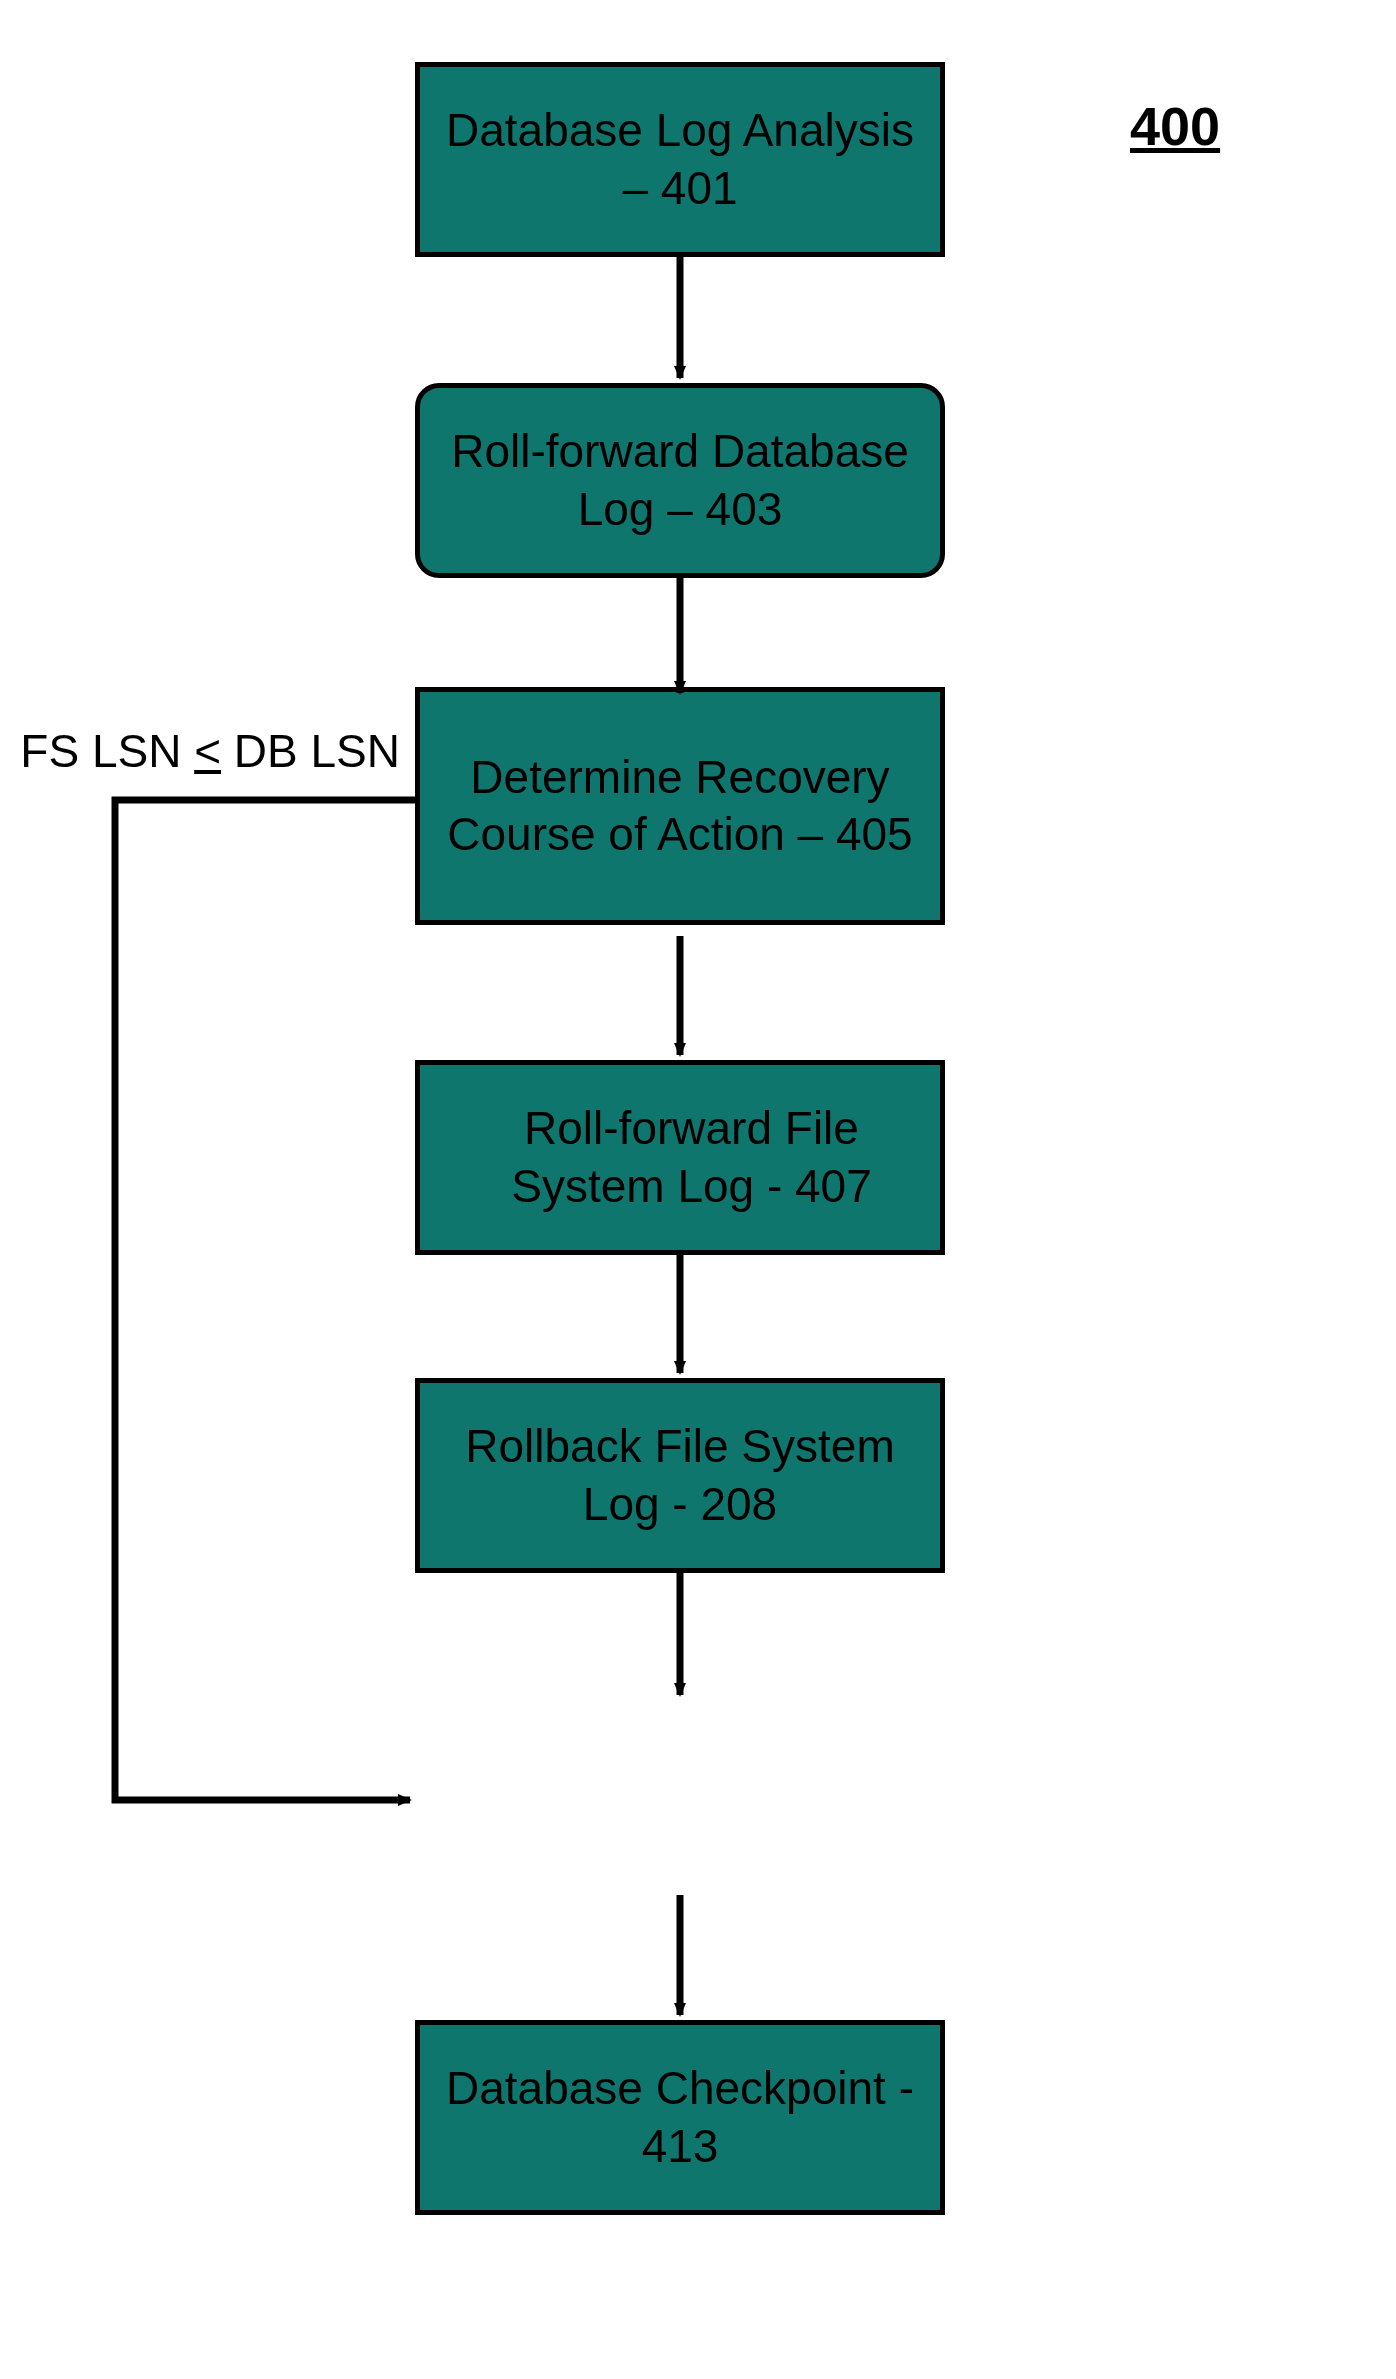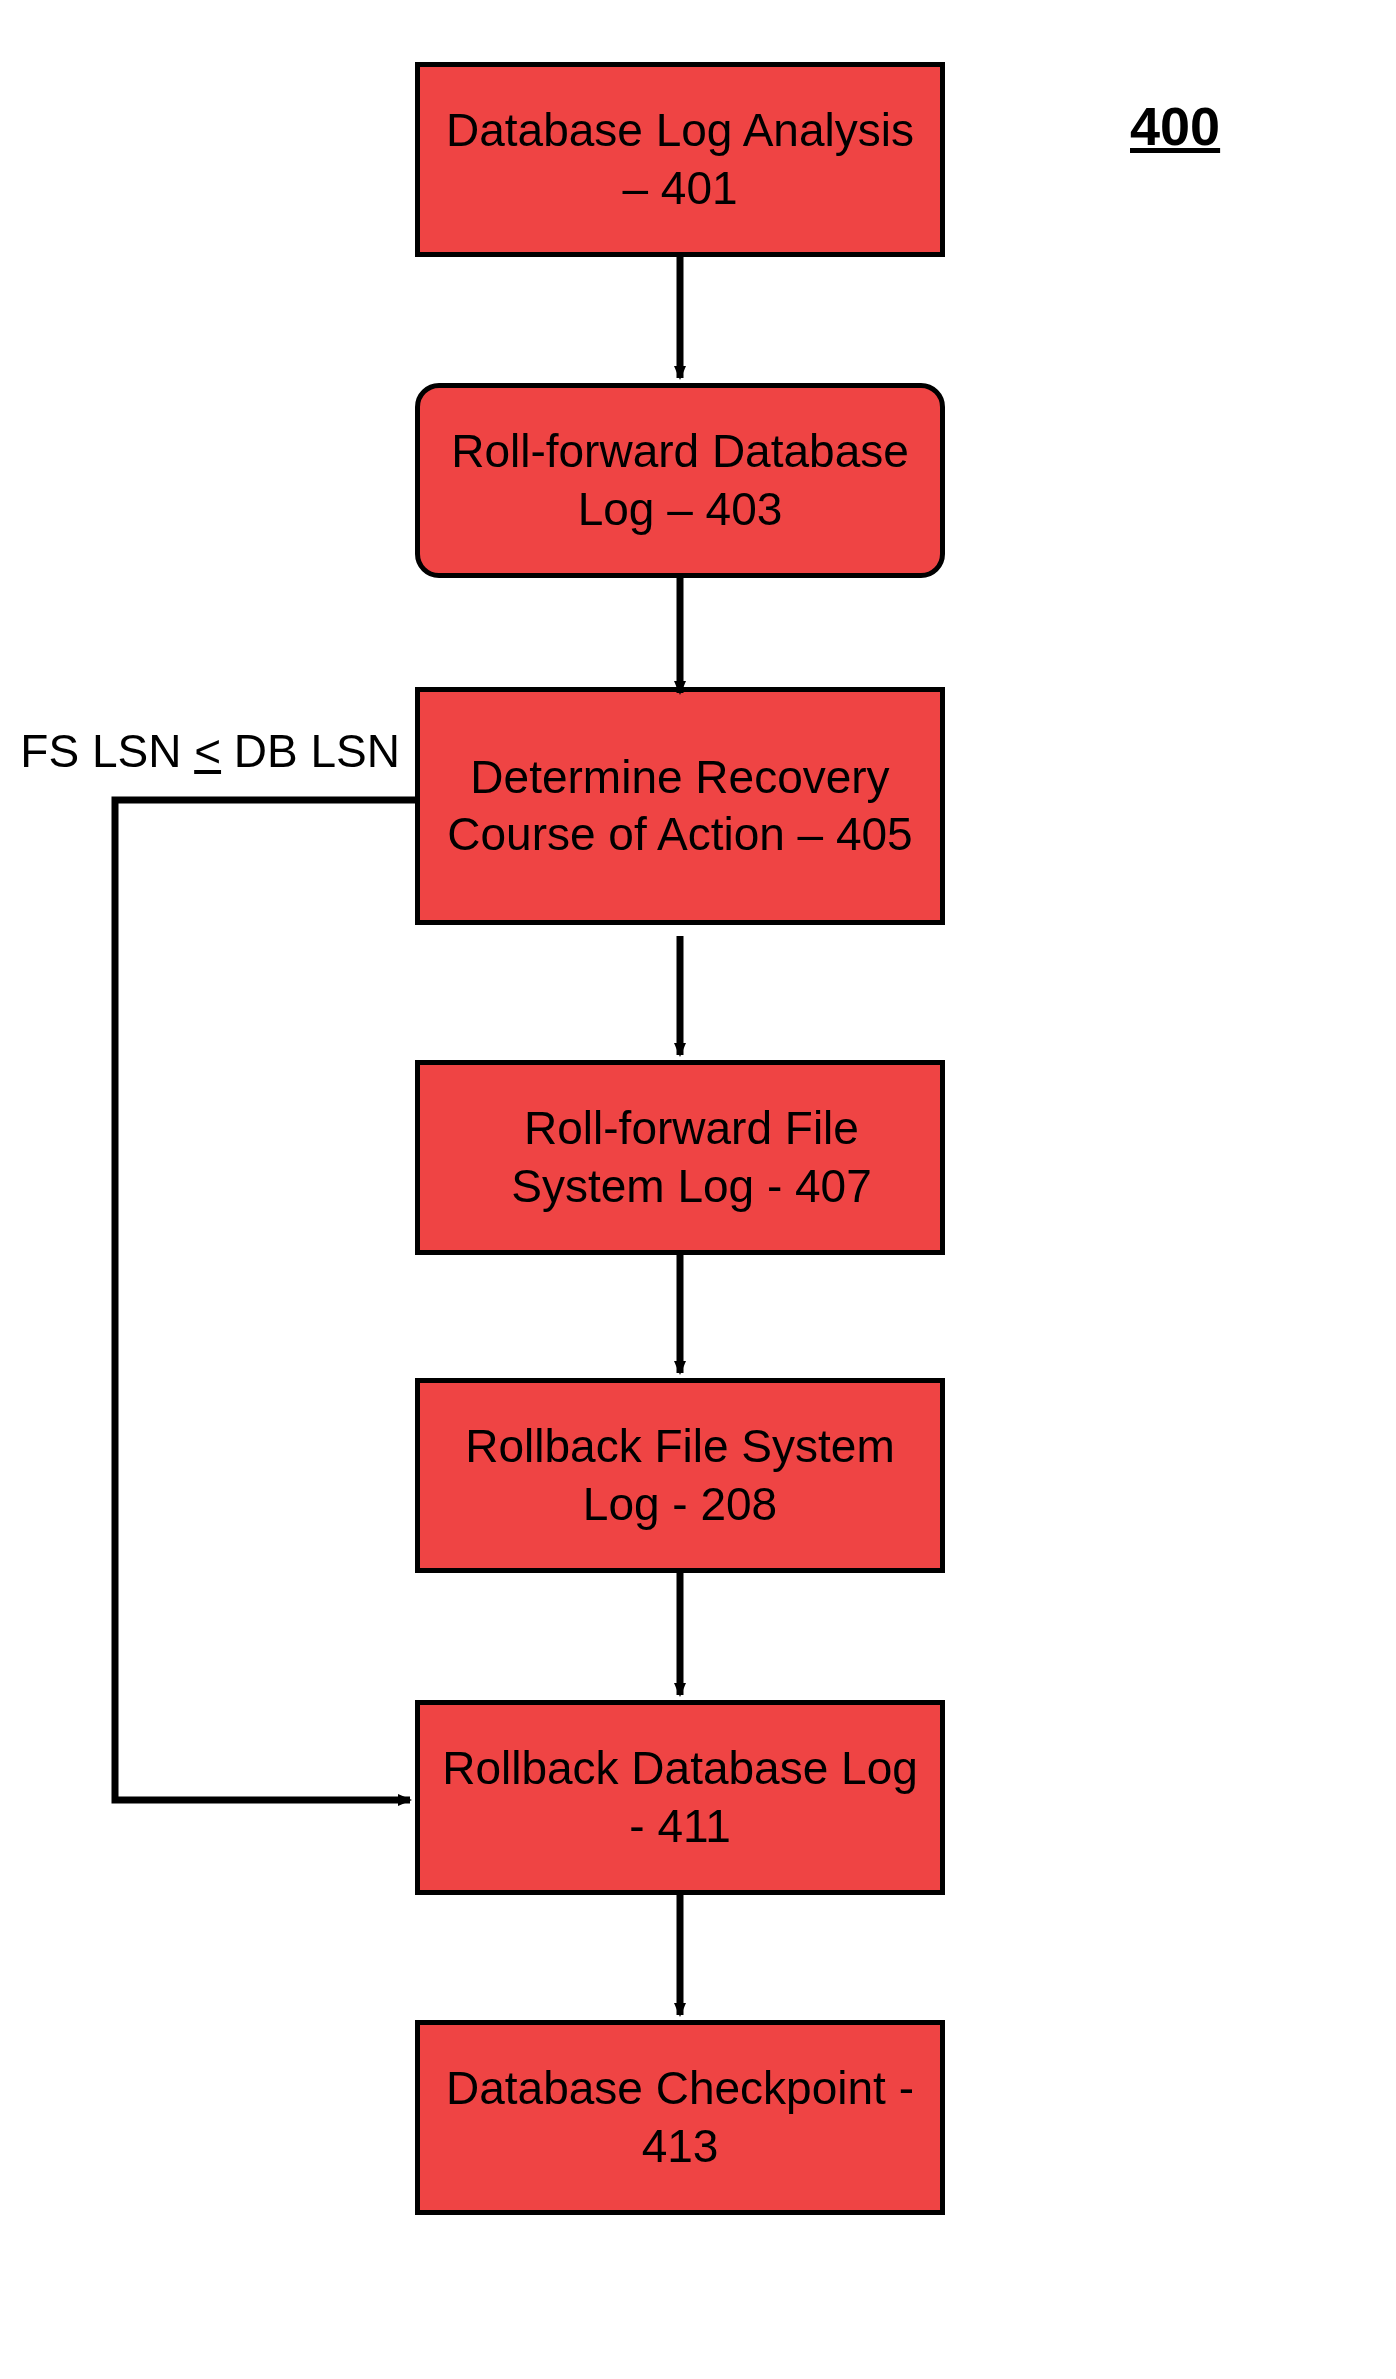--- a/index.html
+++ b/index.html
@@ -10,21 +10,21 @@
   }
   .canvas {
     position: relative;
     width: 1396px;
     height: 2379px;
     background: #ffffff;
   }
   .box {
     position: absolute;
     border: 5px solid #000;
-    background: #ef4444;
+    background: #0f766e;
     display: flex;
     align-items: center;
     justify-content: center;
     text-align: center;
     font-size: 46px;
     line-height: 1.25;
     padding: 10px;
     box-sizing: border-box;
   }
   .figure-label {
@@ -58,21 +58,20 @@
   <div class="box" style="left:415px; top:62px;  width:530px; height:195px;">Database Log Analysis – 401</div>
 
   <div class="box" style="left:415px; top:383px; width:530px; height:195px;border-radius:24px;">Roll-forward Database Log – 403</div>
 
   <div class="box" style="left:415px; top:687px; width:530px; height:238px;">Determine Recovery Course of Action – 405</div>
 
   <div class="box" style="left:415px; top:1060px; width:530px; height:195px;padding-left:33px;">Roll-forward File System Log - 407</div>
 
   <div class="box" style="left:415px; top:1378px; width:530px; height:195px;">Rollback File System Log - 208</div>
 
-  <div class="box" style="left:415px; top:1700px; width:530px; height:195px;">Rollback Database Log - 411</div>
 
   <div class="box" style="left:415px; top:2020px; width:530px; height:195px;">Database Checkpoint - 413</div>
 
   <div class="branch-label" style="left:-10px; top:724px; width:410px;">FS LSN <span class="underline">&lt;</span> DB LSN</div>
 
   <svg class="overlay" width="1396" height="2379">
     <defs>
       <marker id="arrowhead" markerWidth="14" markerHeight="12" refX="12" refY="6" orient="auto" markerUnits="userSpaceOnUse">
         <polygon points="0,0 14,6 0,12" fill="#000"></polygon>
       </marker>

